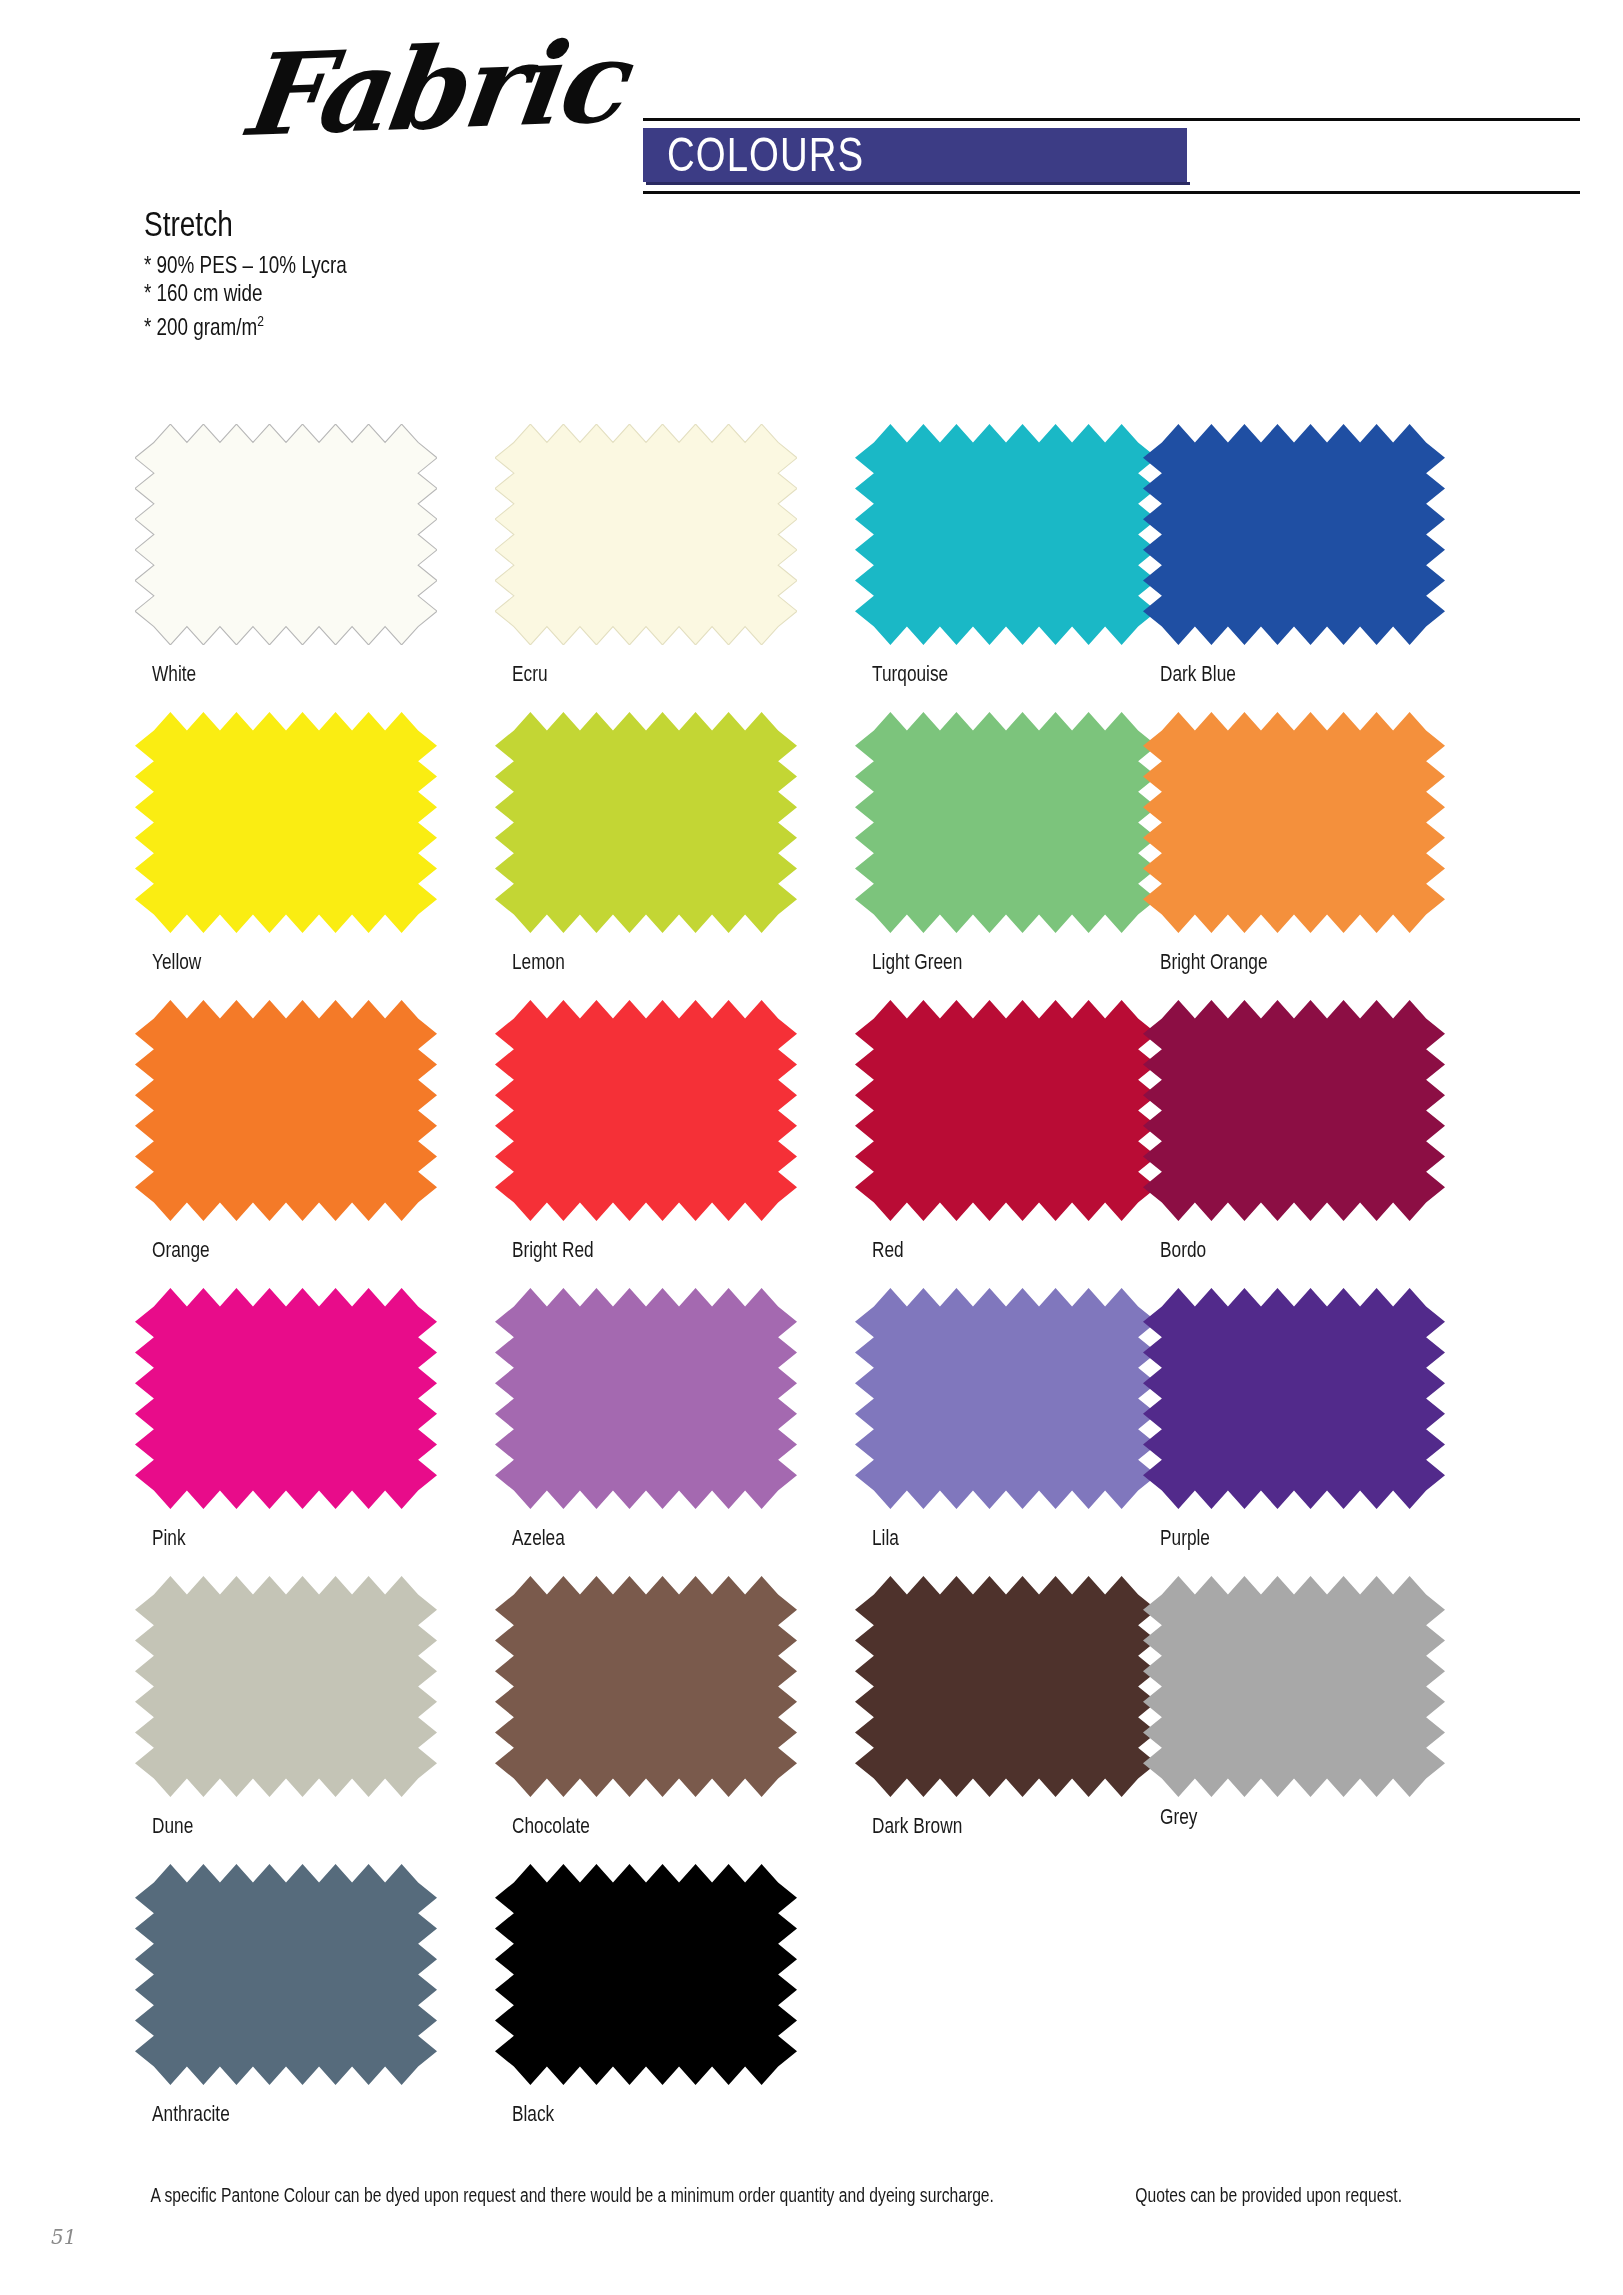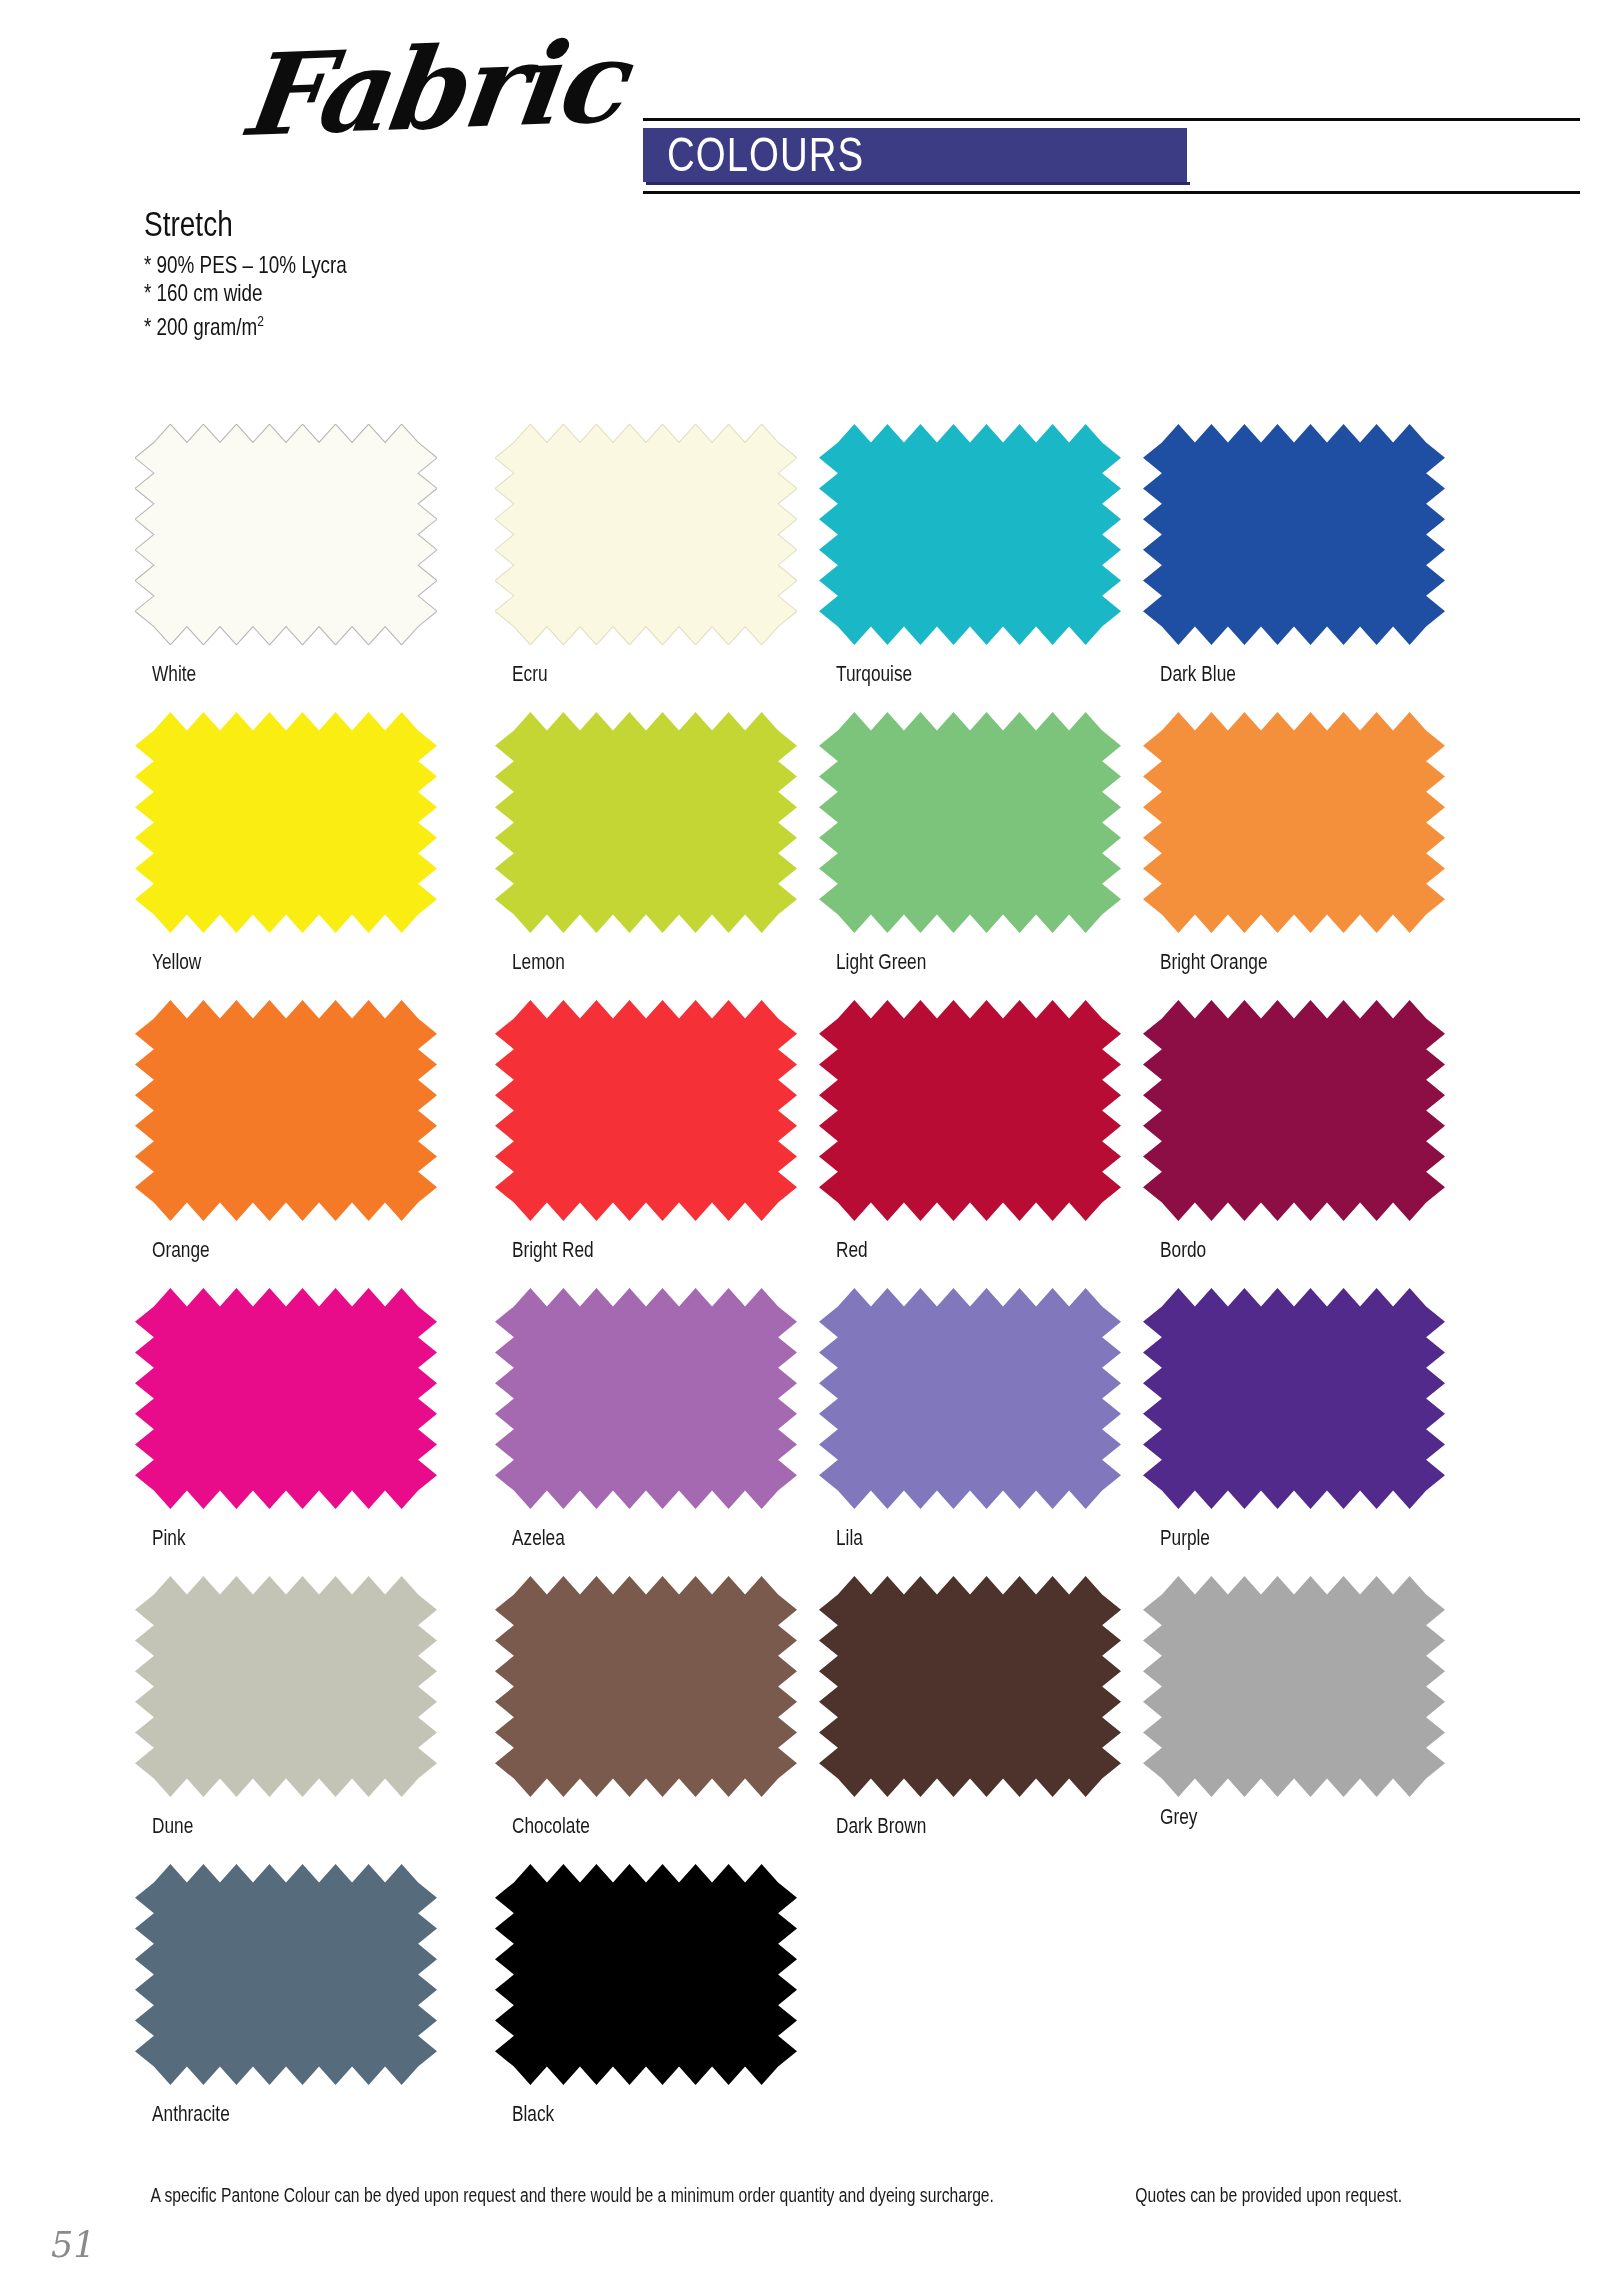--- a/index.html
+++ b/index.html
@@ -118,21 +118,21 @@
     height: 288px;
   }
   .swatch-cell {
     position: absolute;
     top: 0;
     width: 314px;
     height: 288px;
   }
   .swatch-cell:nth-child(1) { left: 128px; }
   .swatch-cell:nth-child(2) { left: 488px; text-decoration: underline; }
-  .swatch-cell:nth-child(3) { left: 812px; }
+  .swatch-cell:nth-child(3) { left: 848px; }
   .swatch-cell:nth-child(4) { left: 1136px; }
 
   .swatch-shape {
     position: absolute;
     left: 6.5px;
     top: 5.2px;
     width: 302px;
     height: 221px;
   }
   .swatch-shape svg { display: block; width: 100%; height: 100%; }
@@ -169,21 +169,21 @@
     white-space: nowrap;
   }
   #footer-line-2 { margin-top: 25px; }
 
   #page-number {
     position: absolute;
     left: 51px;
     top: 2225px;
     font-family: "DejaVu Serif", serif;
     font-style: italic;
-    font-size: 35px;
+    font-size: 20px;
     color: #8a8a8a;
   }
 </style>
 </head>
 <body>
 
 <div id="header">
   <div id="brand-script">Fabric</div>
   <div id="rule-top"></div>
   <div id="colours-box"></div>

